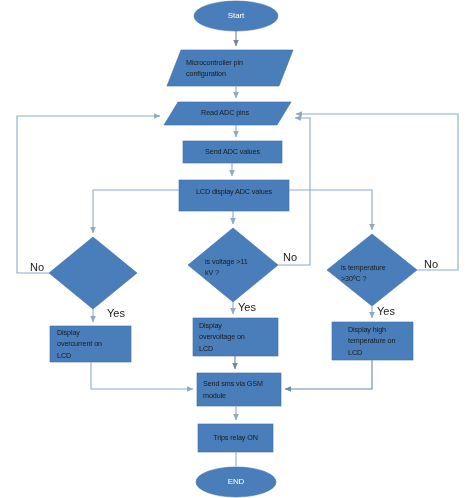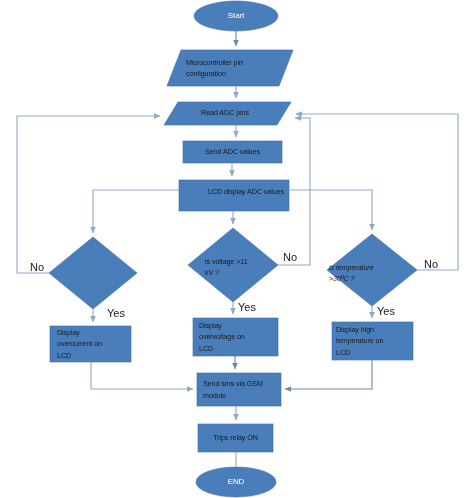--- a/index.html
+++ b/index.html
@@ -129,38 +129,38 @@
 
   <div class="nodeLabel term" style="left:194px;top:6px;width:84px;height:20px;">Start</div>
 
   <div class="nodeLabel" style="left:178px;top:104px;width:94px;height:18px;">Read ADC pins</div>
 
   <div class="nodeLabel lft" style="left:186px;top:52px;width:100px;height:32px;">Microcontroller pin
 configuration</div>
 
   <div class="nodeLabel" style="left:183px;top:141px;width:99px;height:22px;">Send ADC values</div>
 
-  <div class="nodeLabel" style="left:179px;top:180px;width:110px;height:24px;padding-left:12px;">LCD display ADC values</div>
+  <div class="nodeLabel" style="left:179px;top:180px;width:110px;height:24px;">LCD display ADC values</div>
 
 
   <div class="nodeLabel lft" style="left:205px;top:253px;width:64px;height:28px;">is voltage &gt;11
 kV ?</div>
 
-  <div class="nodeLabel lft" style="left:329px;top:259px;width:66px;height:28px;font-style:italic;">is temperature
+  <div class="nodeLabel lft" style="left:341px;top:259px;width:66px;height:28px;">is temperature
 &gt;30ºC ?</div>
 
   <div class="nodeLabel lft" style="left:57px;top:328px;width:74px;height:32px;">Display
 overcurrent on
 LCD</div>
 
   <div class="nodeLabel lft" style="left:199px;top:320px;width:78px;height:34px;">Display
 overvoltage on
 LCD</div>
 
-  <div class="nodeLabel lft" style="left:336px;top:324px;width:76px;height:34px;">Display high
+  <div class="nodeLabel lft" style="left:348px;top:324px;width:76px;height:34px;">Display high
 temperature on
 LCD</div>
 
   <div class="nodeLabel lft" style="left:203px;top:376px;width:78px;height:27px;">Send sms via GSM
 module</div>
 
   <div class="nodeLabel term" style="left:196px;top:472px;width:80px;height:20px;">END</div>
 
   <div class="nodeLabel" style="left:198px;top:424px;width:75px;height:28px;">Trips relay ON</div>
 

